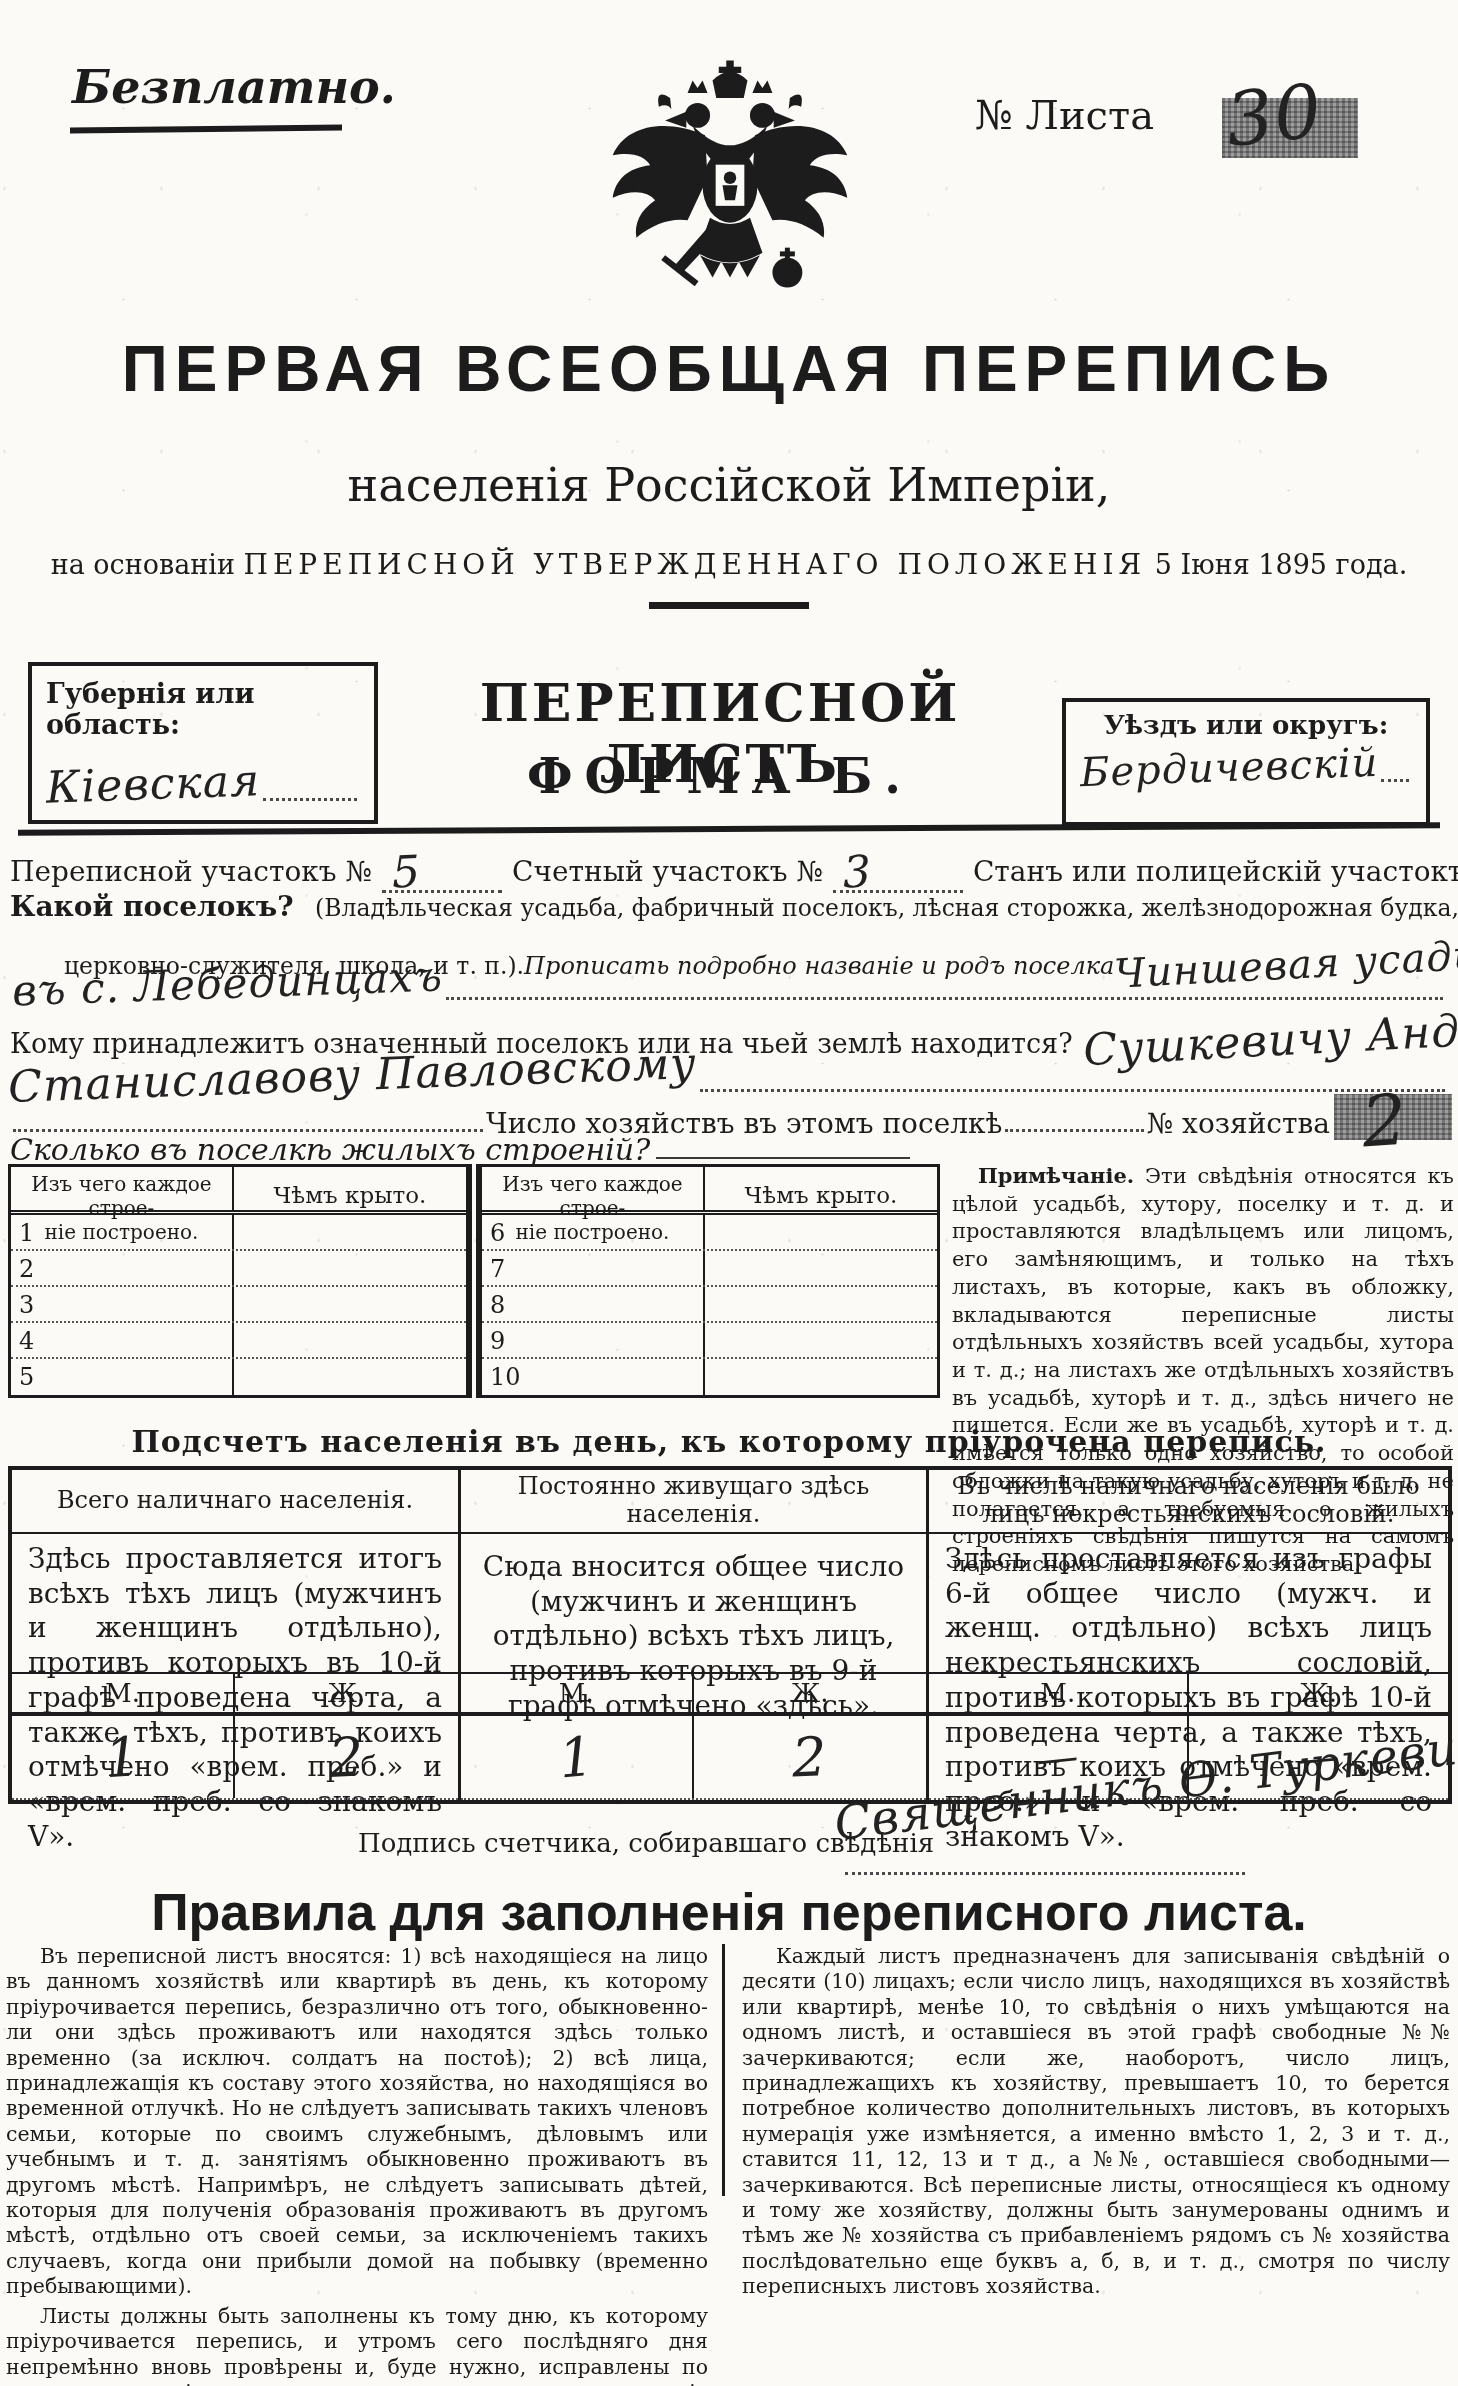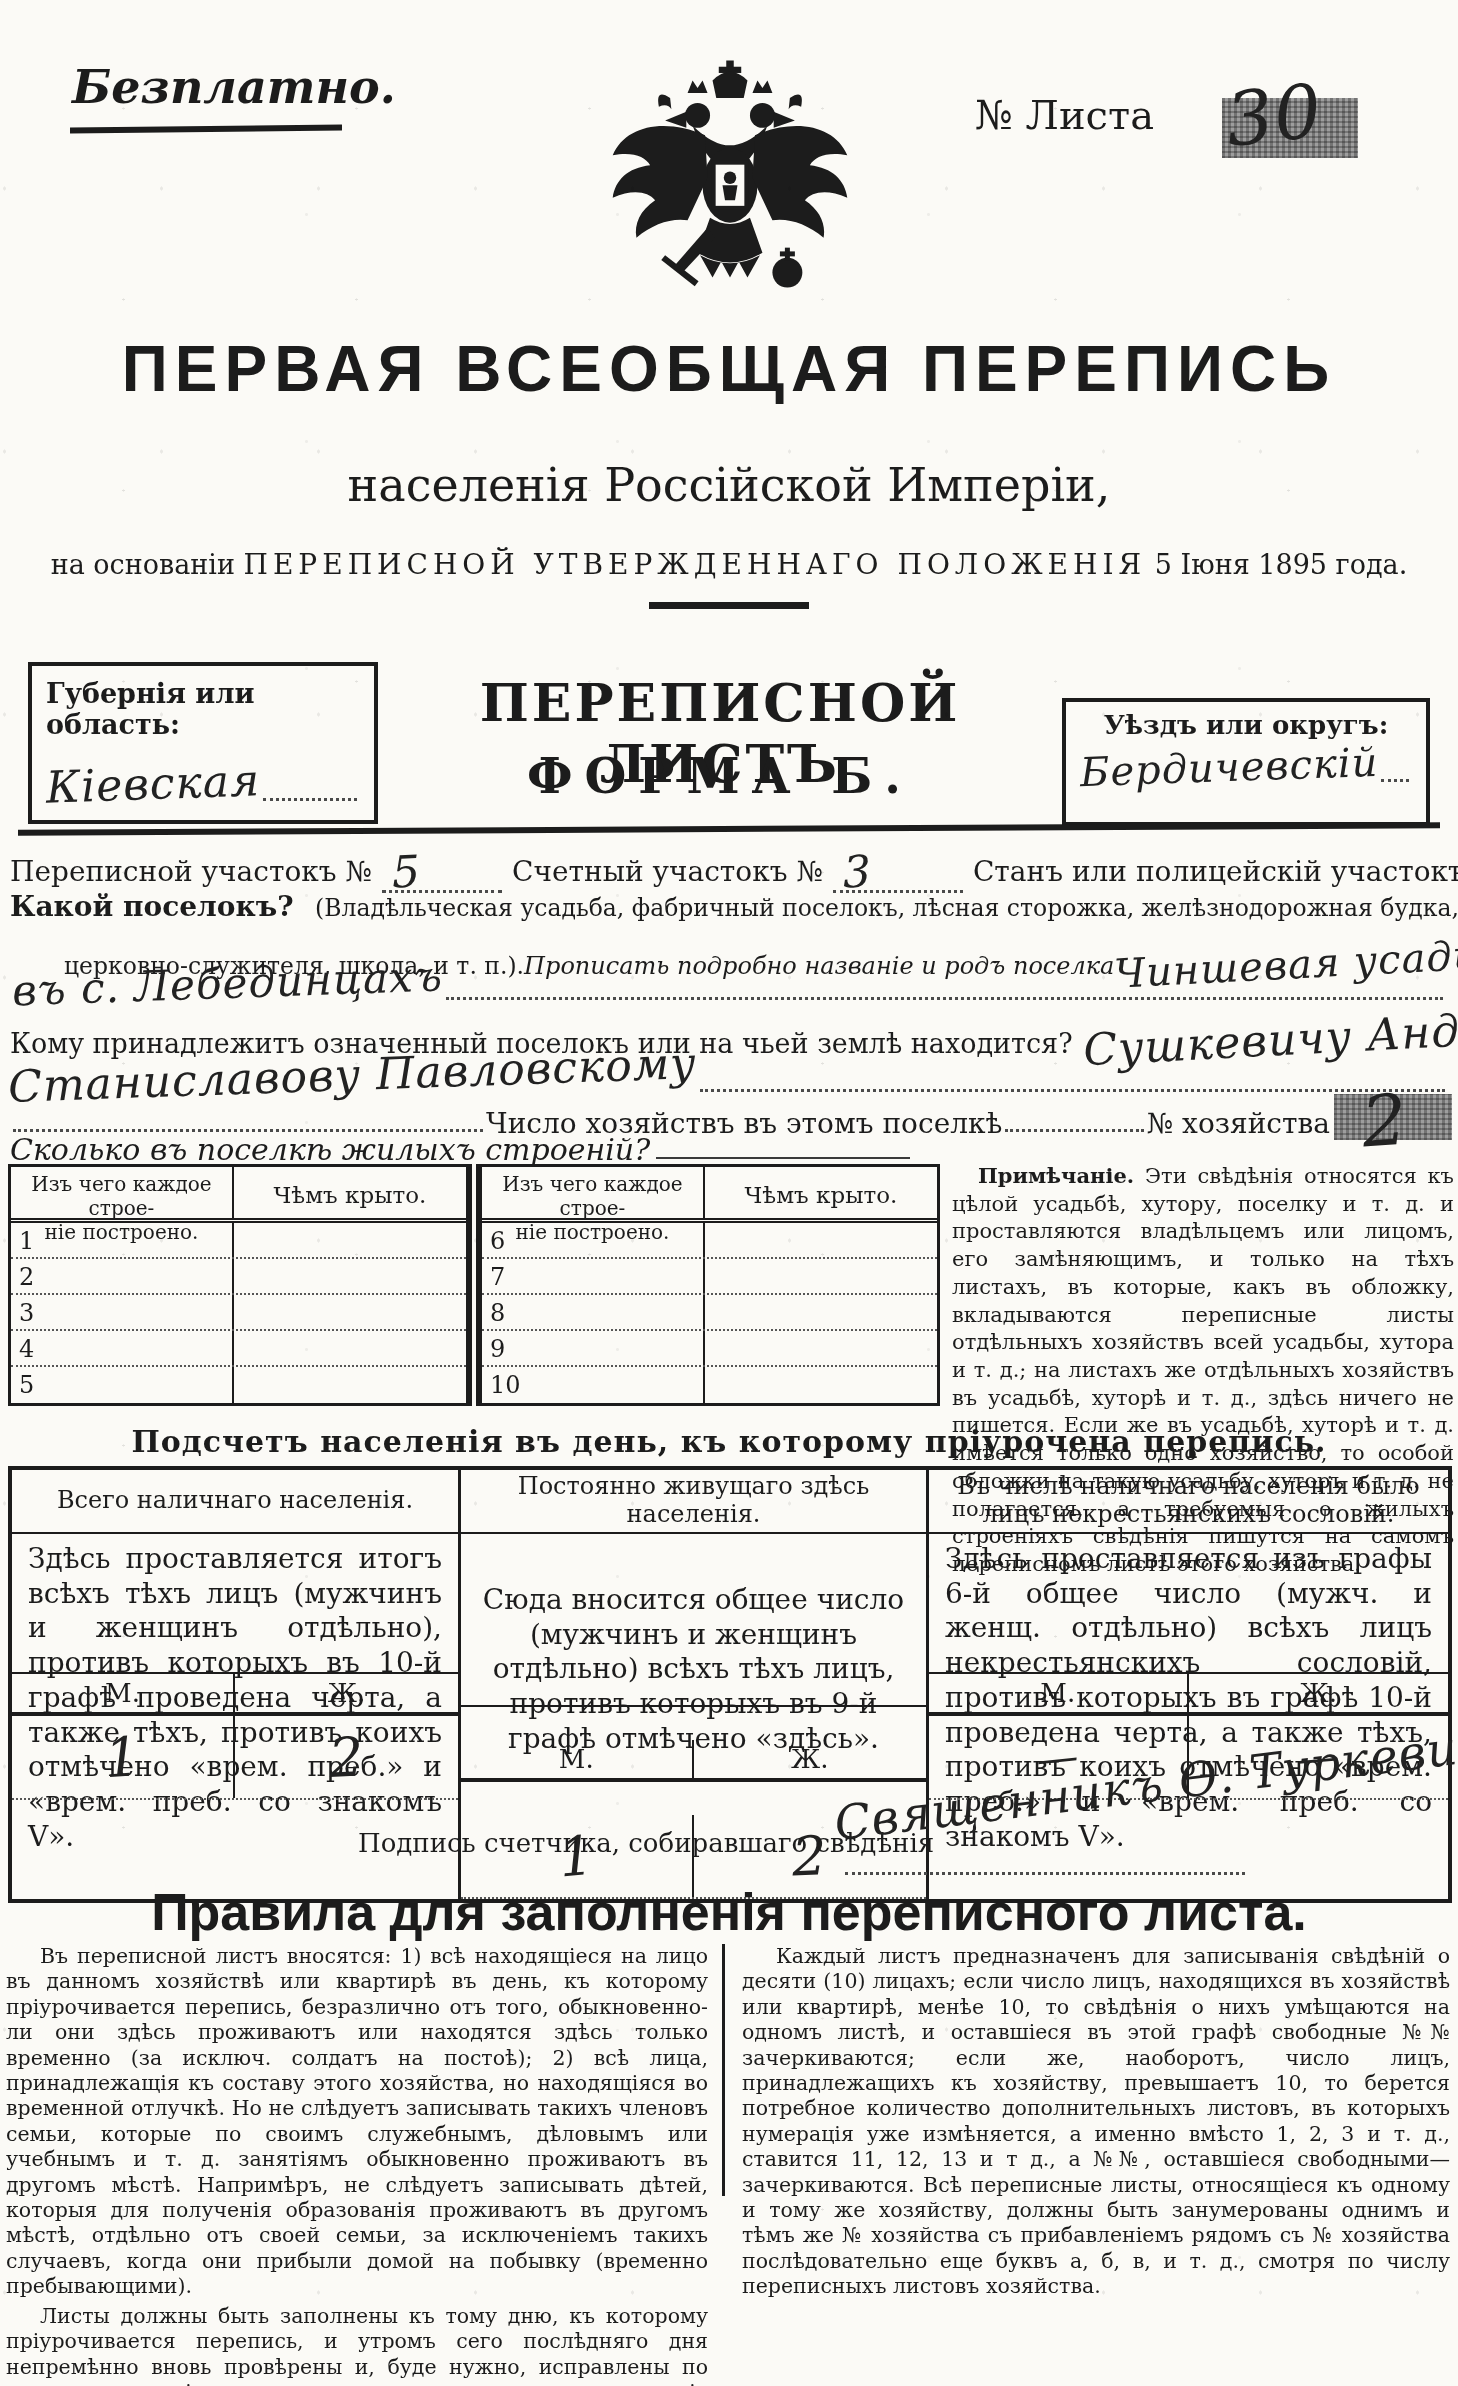--- a/index.html
+++ b/index.html
@@ -31,21 +31,21 @@
   .rule { background:#1c1c1c; }
   .stamp {
     background: repeating-linear-gradient(90deg,#8f8f8f 0 3px,#c2c2c2 3px 6px),
                 repeating-linear-gradient(0deg,#9b9b9b 0 2px,#cfcfcf 2px 5px);
     background-blend-mode:multiply;
   }
   
   .btwrap { display:flex; }
   .btable { flex:1 1 0; border:3px solid #1c1c1c; background:transparent; }
   .bdivider { width:10px; border-left:3px solid #1c1c1c; border-right:3px solid #1c1c1c; }
-  .bhead { display:flex; height:56px; border-bottom:5px double #1c1c1c; }
+  .bhead { display:flex; height:48px; border-bottom:5px double #1c1c1c; }
   .bh1 { width:49%; border-right:2px solid #1c1c1c; text-align:center; font-size:20px; padding-top:5px; line-height:1.2; }
   .bh2 { flex:1; text-align:center; font-size:23px; padding-top:15px; }
   .brow { display:flex; height:36px; border-bottom:2px dotted #555; }
   .brow:last-child { border-bottom:none; }
   .bc1 { width:49%; border-right:2px solid #1c1c1c; font-size:24px; padding:4px 0 0 8px; }
   .bc2 { flex:1; }
   
   .ttable { display:flex; border:4px solid #1c1c1c; }
   .tcol { display:flex; flex-direction:column; }
   .tcol + .tcol { border-left:3px solid #1c1c1c; }
@@ -256,21 +256,21 @@
       </div>
       <div class="tvals">
         <div class="tv">
             <span class="hw" style="transform:rotate(-4deg);">1</span>
           </div>
         <div class="tv">
             <span class="hw" style="transform:rotate(-3deg);">2</span>
           </div>
       </div>
     </div>
-    <div class="tcol" style="flex:0 0 468px;gap:33px;">
+    <div class="tcol" style="flex:0 0 468px;">
       <div class="thead">Постоянно живущаго здѣсь населенія.</div>
       <div class="tbody" style="text-align:center; padding-top:16px;">Сюда вносится общее число (мужчинъ и женщинъ отдѣльно) всѣхъ тѣхъ лицъ, противъ которыхъ въ 9-й графѣ отмѣчено «здѣсь».</div>
       <div class="tmz">
         <div class="tm">М.</div>
         <div class="tz">Ж.</div>
       </div>
       <div class="tvals">
         <div class="tv">
             <span class="hw" style="transform:rotate(-5deg);">1</span>
           </div>

